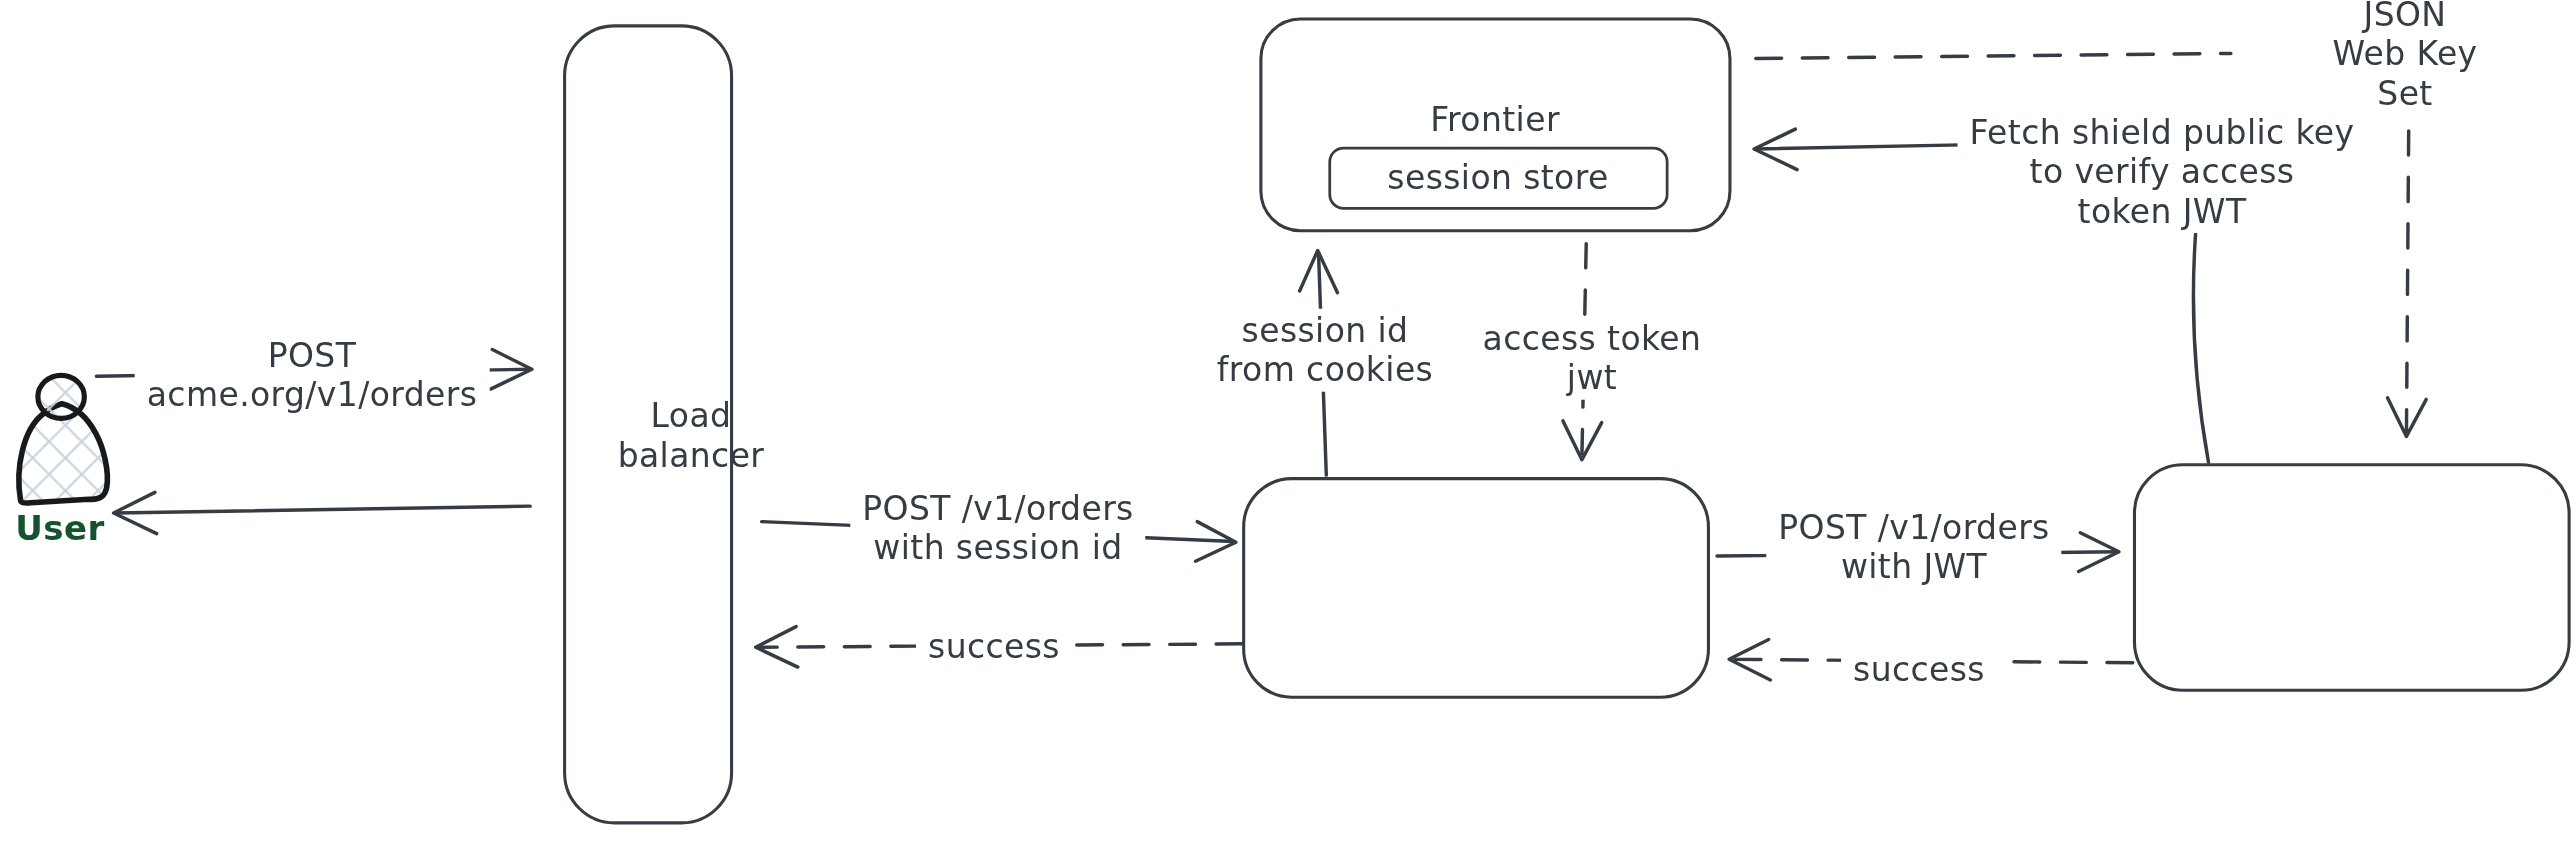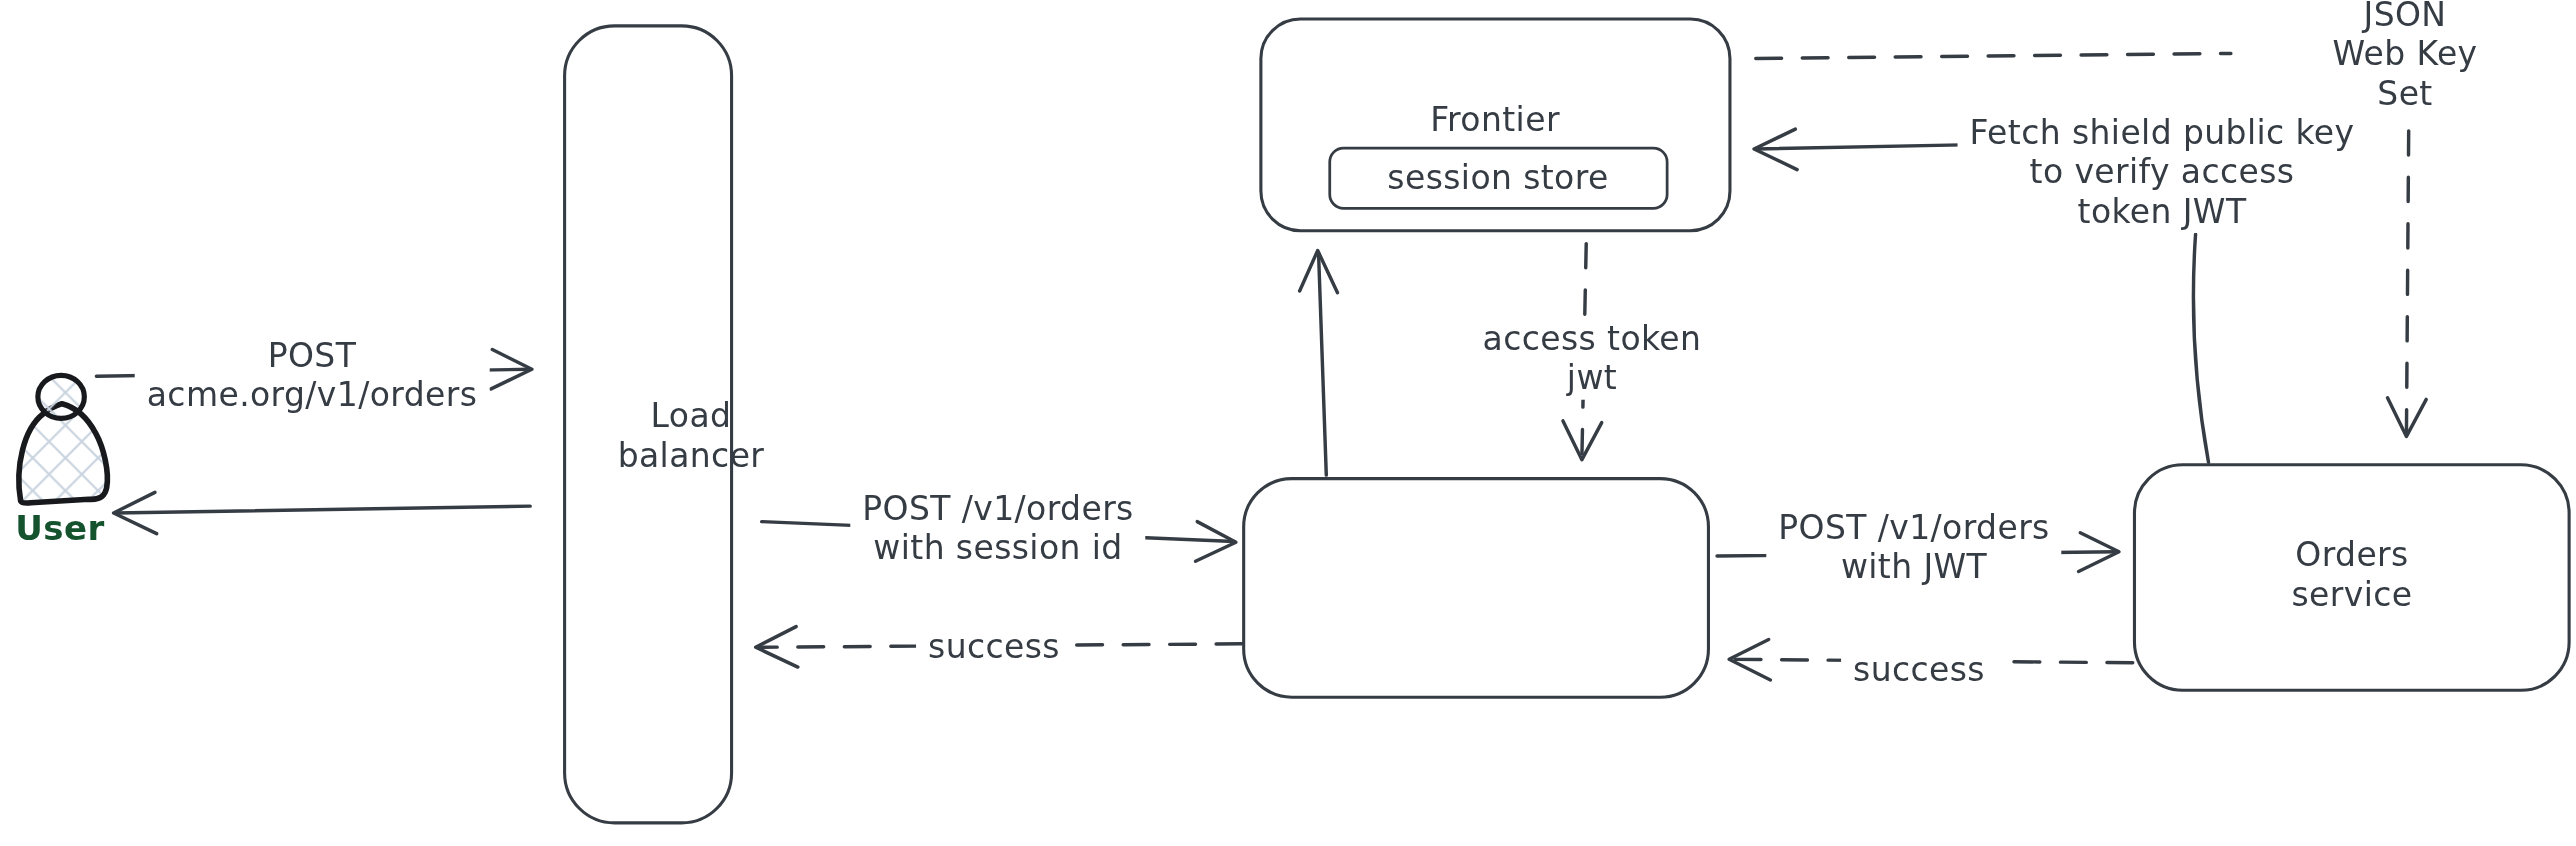--- a/index.html
+++ b/index.html
@@ -147,30 +147,31 @@
   <div class="label node-label user-label" style="left:60px; top:528px;">User</div>
 
   <div class="label node-label" style="left:647px; top:436px;margin-left:44px;">Load
 balancer</div>
 
   <div class="label node-label" style="left:1495px; top:120px;">Frontier</div>
 
   <div class="label node-label" style="left:1498px; top:178px;">session store</div>
 
 
-  <div class="label node-label" style="left:2352px; top:575px;">Orders service</div>
 
   <div class="label edge-label" style="left:312px; top:375px;">POST
 acme.org/v1/orders</div>
 
   <div class="label edge-label" style="left:998px; top:528px;">POST /v1/orders
 with session id</div>
 
   <div class="label edge-label" style="left:994px; top:646px;">success</div>
 
+  <div class="label edge-label" style="left:1325px; top:350px;">session id
+from cookies</div>
 
   <div class="label edge-label" style="left:1592px; top:358px;">access token
 jwt</div>
 
   <div class="label edge-label" style="left:1914px; top:547px;">POST /v1/orders
 with JWT</div>
 
   <div class="label edge-label" style="left:1919px; top:669px;">success</div>
 
   <div class="label edge-label" style="left:2162px; top:172px;">Fetch shield public key

